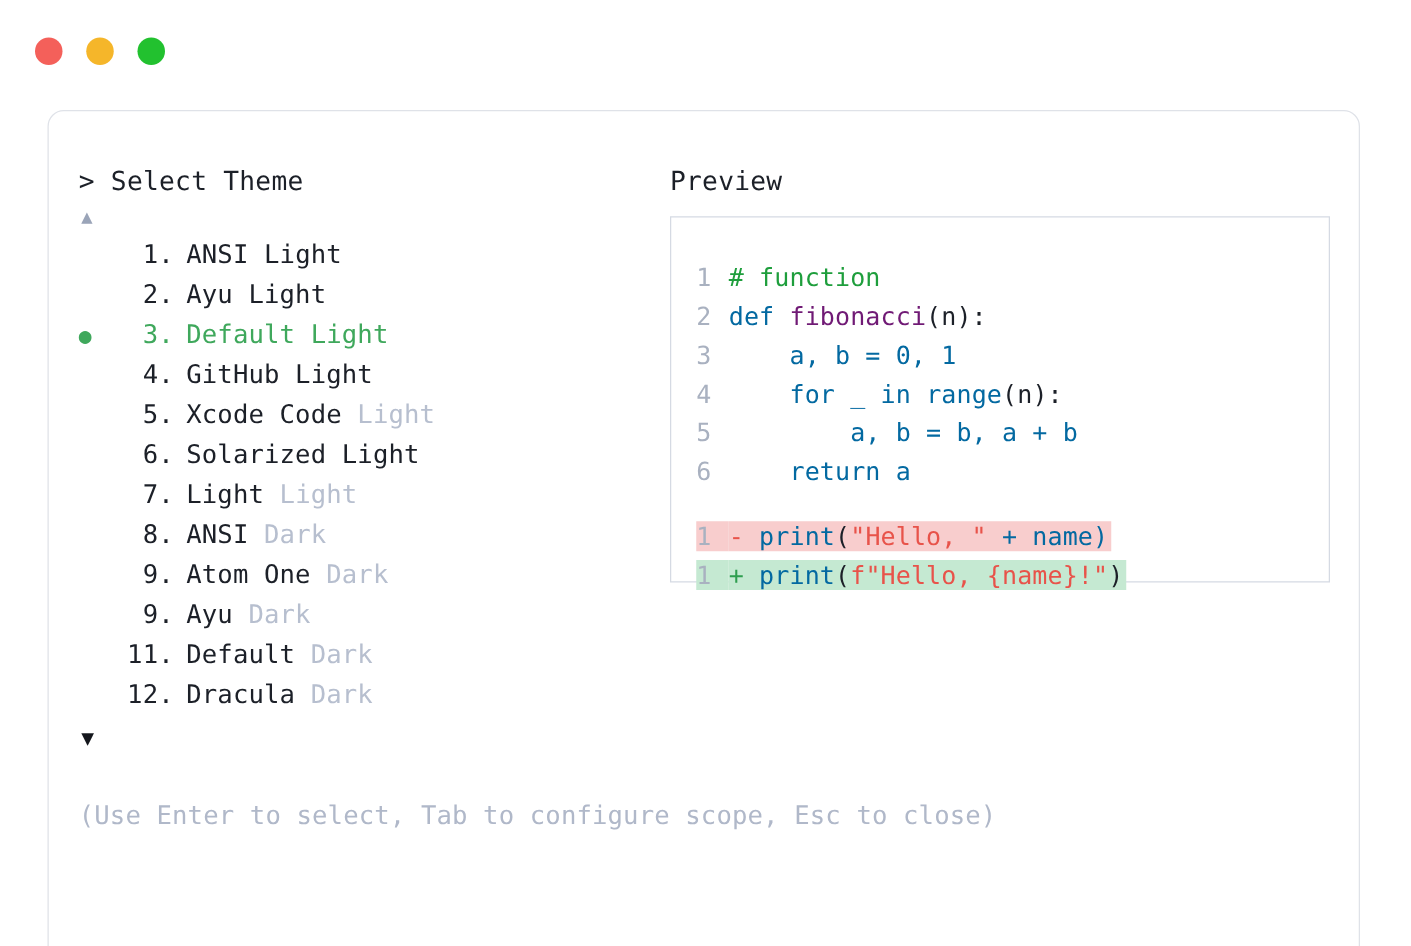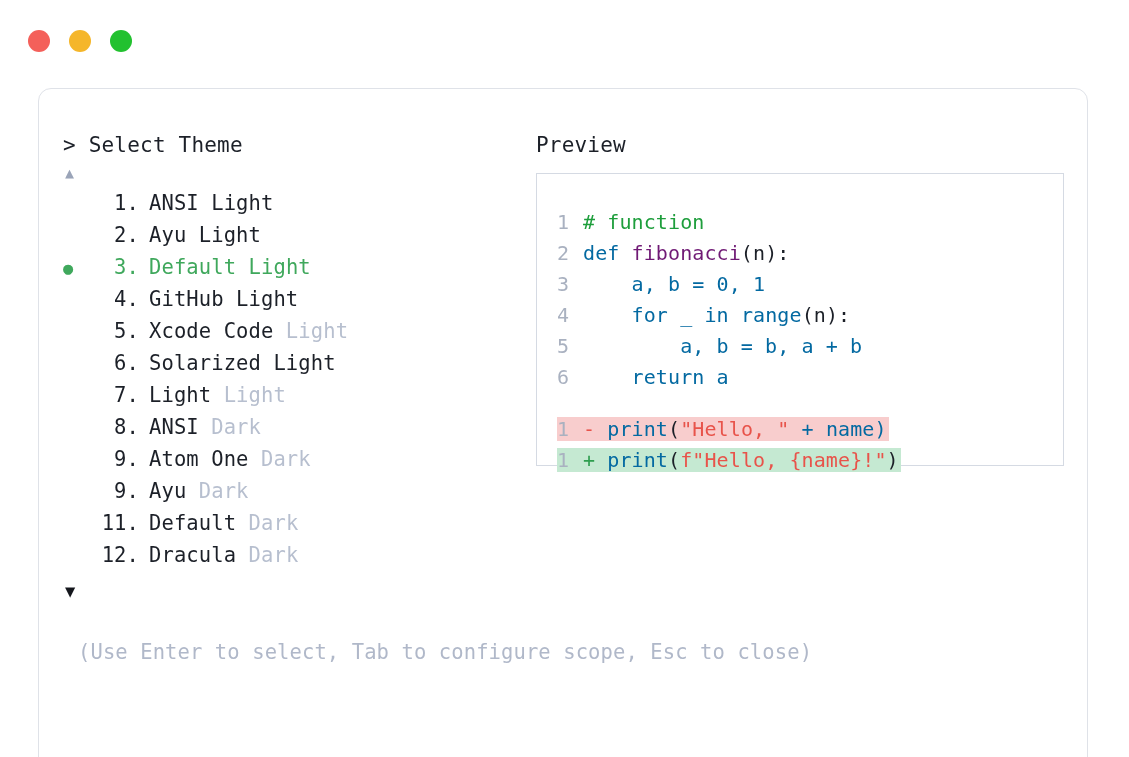--- a/index.html
+++ b/index.html
@@ -112,21 +112,20 @@
 
   
   .hint {
     position: absolute;
     left: 24px;
     top: 551px;
     font-size: 20.5px;
     color: #b0b8c9;
     letter-spacing: 0.1px;
     white-space: pre;
-    margin-left: 15px;
   }
 
   
   .preview-box {
     position: absolute;
     left: 497px;
     top: 84px;
     width: 528px;
     height: 293px;
     box-sizing: border-box;

